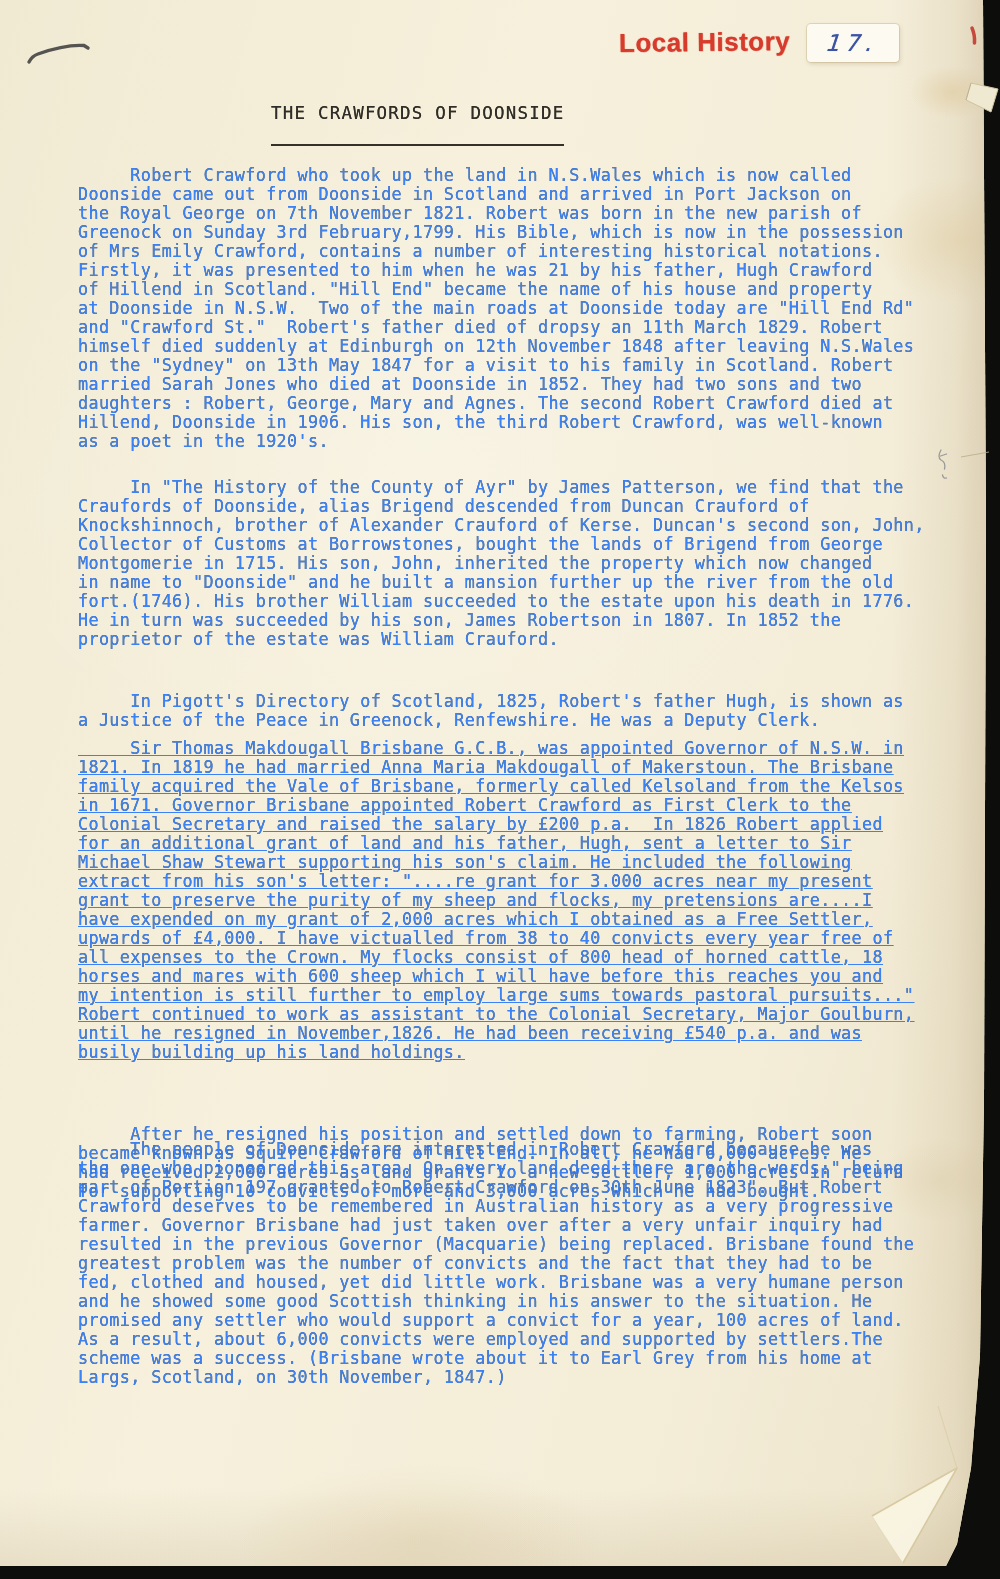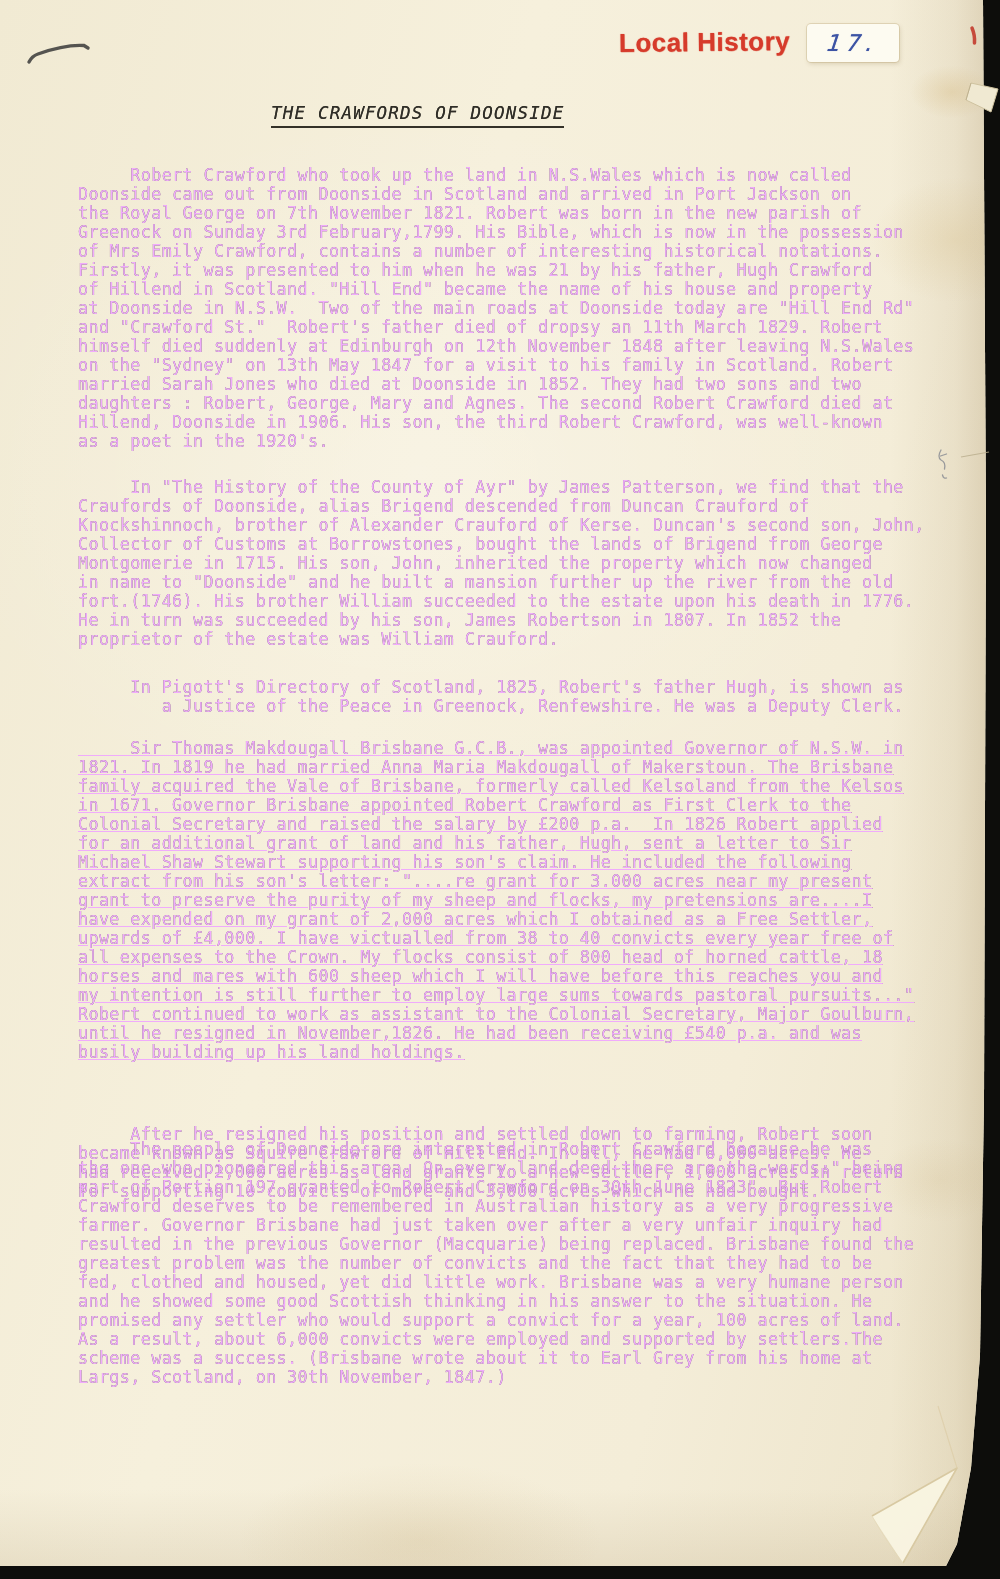--- a/index.html
+++ b/index.html
@@ -49,35 +49,34 @@
     transform:skewX(-18deg);
     letter-spacing:5px;
     text-shadow:0 0 0.7px rgba(60,83,164,0.8);
   }
   .doc-title{
     position:absolute;left:271px;top:103px;margin:0;
     font-size:17.5px;font-weight:normal;
     letter-spacing:1.2px;
     color:#2f2d27;
     border-bottom:2px solid #343128;
-    padding-bottom:3px;
+    padding-bottom:21px;
     text-shadow:0 0 0.6px rgba(47,45,39,0.9);
-    font-style:italic;
   }
   .para{
     position:absolute;left:78px;margin:0;
     white-space:pre;
     font-size:16.8px;line-height:19px;
     letter-spacing:0.35px;
-    color:#f0abfc;
+    color:#3b82f6;
     text-shadow:0 0 0.6px rgba(53,51,44,0.85);
   }
   #p1{top:166px;}
   #p2{top:478px;}
-  #p3{top:678px;text-align:right;}
+  #p3{top:692px;}
   #p4{top:739px;text-decoration:underline;}
   #p5{top:1097px;margin-top:28px;}
   #p6{top:1140px;}
 </style>
 </head>
 <body>
 
 <div class="paper"></div>
 
 <svg class="fold-top-right" width="1000" height="1579" viewBox="0 0 1000 1579" xmlns="http://www.w3.org/2000/svg">

